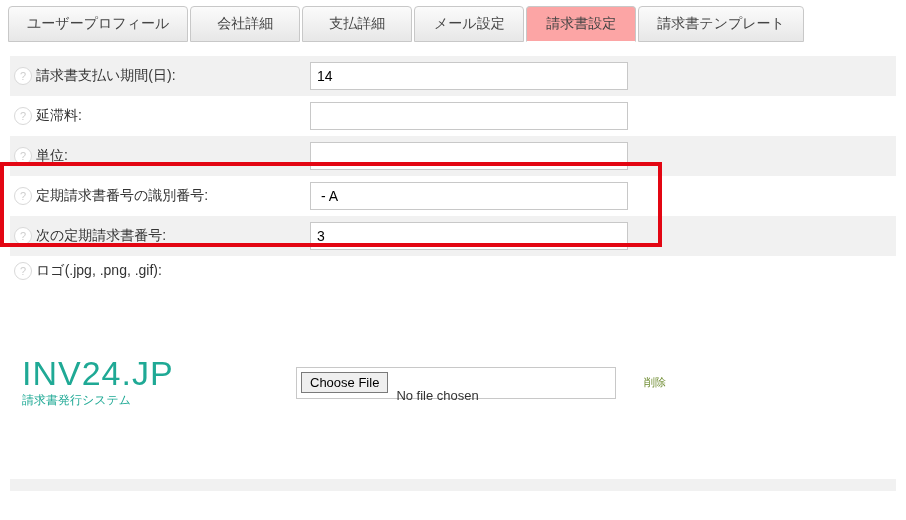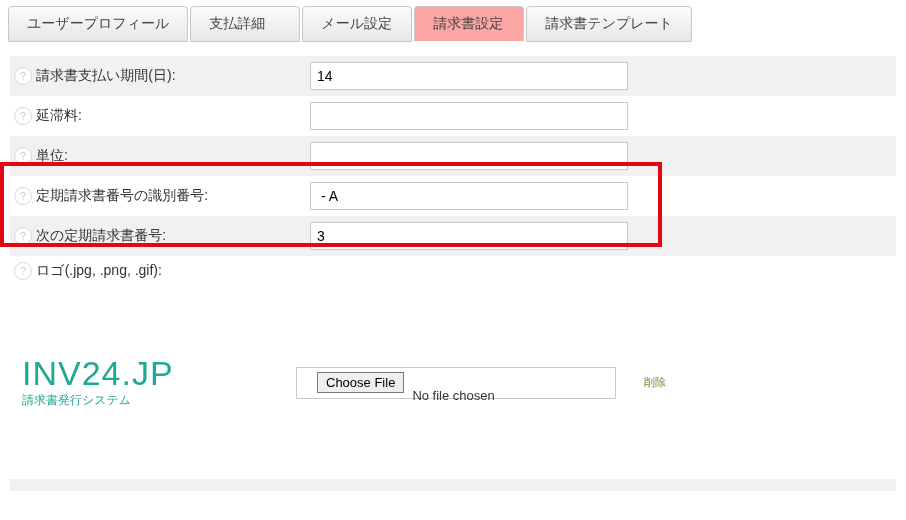--- a/index.html
+++ b/index.html
@@ -16,20 +16,21 @@
     display: flex;
     align-items: stretch;
     padding: 6px 8px 0 8px;
     gap: 2px;
   }
   .tab {
     background: linear-gradient(to bottom, #fbfbfb 0%, #e7e7e7 100%);
     border: 1px solid #c8c8c8;
     border-radius: 4px 4px 0 0;
     padding: 8px 18px;
+    text-align: center;
     color: #444;
     cursor: pointer;
     white-space: nowrap;
     user-select: none;
     min-width: 110px;
   }
   .tab.wide   { min-width: 176px; }
   .tab.medium { min-width: 146px; }
   .tab.active {
     background: #fca5a5;
@@ -103,21 +104,21 @@
     font-size: 12px;
     color: #1fa995;
     margin-top: 2px;
   }
   .file-box {
     flex: 0 0 320px;
     display: flex;
     align-items: center;
     border: 1px solid #c8c8c8;
     height: 32px;
-    padding: 2px 20px;
+    padding: 2px 4px;
     background: #fff;
   }
   .choose-btn {
     font-family: Arial, sans-serif;
     font-size: 13px;
     padding: 2px 8px;
     border: 1px solid #7a7a7a;
     background: #efefef;
     cursor: pointer;
   }
@@ -138,20 +139,21 @@
     margin: 10px 10px 0 10px;
     height: 12px;
     background: #f1f1f1;
   }
 </style>
 </head>
 <body>
 
 <div class="tabs">
   <div class="tab wide">ユーザープロフィール</div>
+  <div class="tab">会社詳細</div>
   <div class="tab">支払詳細</div>
   <div class="tab">メール設定</div>
   <div class="tab active">請求書設定</div>
   <div class="tab medium">請求書テンプレート</div>
 </div>
 
 <div class="form">
 
   <div class="row gray">
     <span class="help">?</span>

